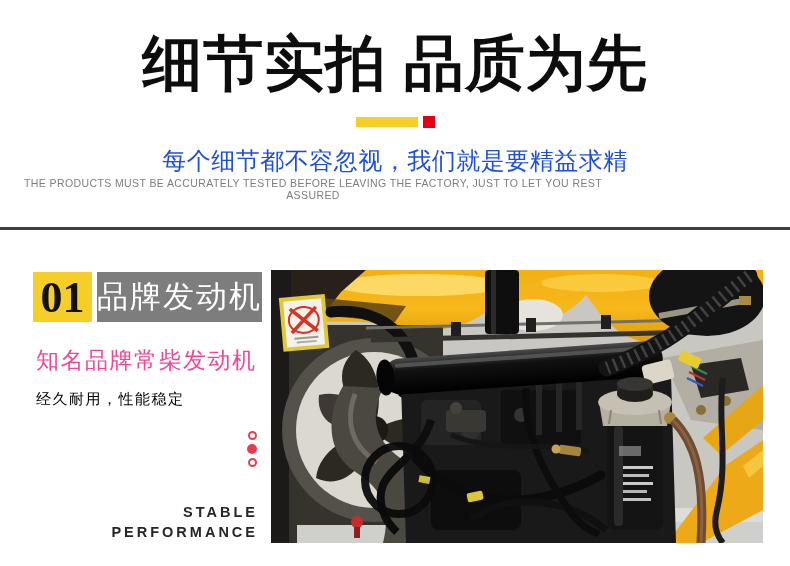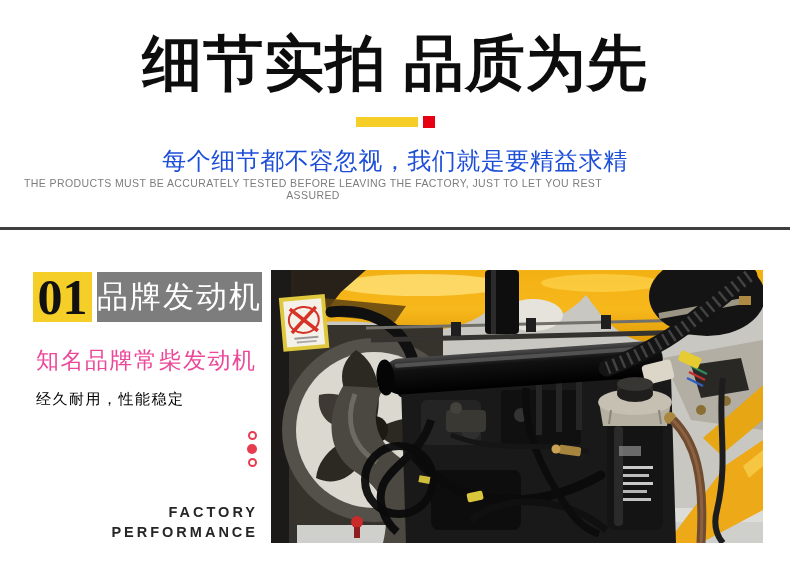--- a/index.html
+++ b/index.html
@@ -22,21 +22,21 @@
   .sub-title-en{
     position:absolute;left:0;top:177px;width:626px;text-align:center;
     font-size:10.5px;color:#7d7d7d;letter-spacing:0.4px;font-weight:500;
   }
   .divider{position:absolute;left:0;top:227px;width:790px;height:3px;background:#3f3f3f;}
 
   
   .badge{position:absolute;left:33px;top:272px;height:50px;display:flex;gap:5px;}
   .badge-num{
     width:59px;height:50px;background:#F5CE27;color:#111;
-    font-family:"Liberation Serif","DejaVu Serif",serif;font-weight:700;font-size:50px;
+    font-family:"Liberation Serif","DejaVu Serif",serif;font-weight:700;font-size:44px;
     display:flex;align-items:center;justify-content:center;
   }
   .badge-label{
     width:165px;height:50px;background:#7D7D7D;color:#ffffff;
     font-size:31px;font-weight:400;letter-spacing:2px;
     display:flex;align-items:center;justify-content:center;
   }
   .desc-line1{position:absolute;left:36px;top:345px;font-size:23px;color:#ec4899;
     font-weight:500;letter-spacing:1.5px;white-space:nowrap;}
   .desc-line2{position:absolute;left:36px;top:390px;font-size:15px;color:#000;
@@ -80,21 +80,21 @@
   <div class="desc-line1">知名品牌常柴发动机</div>
   <div class="desc-line2">经久耐用，性能稳定</div>
 
   <div class="dots">
     <div class="dot ring"></div>
     <div class="dot fill"></div>
     <div class="dot ring"></div>
   </div>
 
   <div class="tag-en">
-    <div>FACTORY</div>
+    <div>STABLE</div>
     <div>PERFORMANCE</div>
   </div>
 
   <div class="photo">
     <svg width="492" height="273" viewBox="0 0 492 273" xmlns="http://www.w3.org/2000/svg">
       <defs>
         <linearGradient id="hood" x1="0" y1="0" x2="0" y2="1">
           <stop offset="0" stop-color="#F3B013"></stop>
           <stop offset="0.55" stop-color="#F7B81C"></stop>
           <stop offset="1" stop-color="#DE9A07"></stop>

